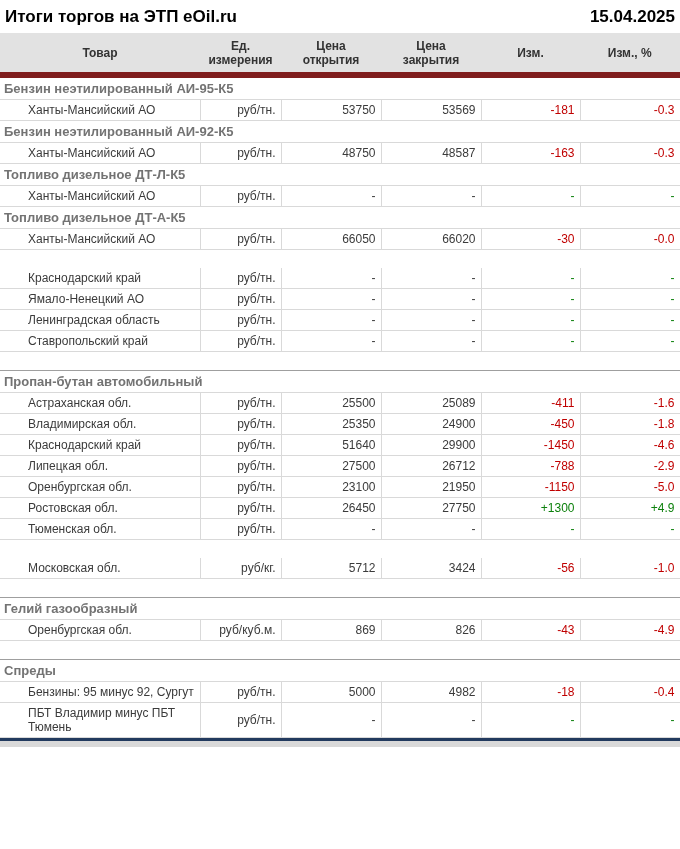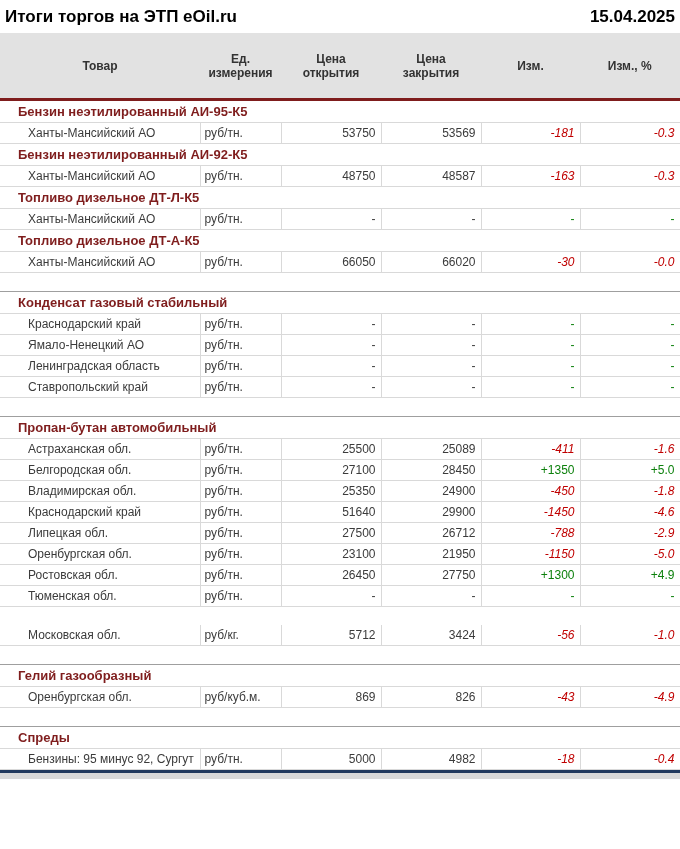--- a/index.html
+++ b/index.html
@@ -31,45 +31,45 @@
   }
   thead th {
     background: #e2e2e2;
     font-size: 12px;
     font-weight: bold;
     color: #333333;
     vertical-align: middle;
     white-space: pre-line;
     line-height: 14px;
     height: 37px;
-    padding: 14px 3px;
-    border-bottom: 3px solid #7f1d1d;
+    padding: 1px 3px;
+    border-bottom: 6px solid #7f1d1d;
   }
   tr.data-row td {
     font-size: 12px;
     line-height: 14px;
     padding: 3px 5px 3px 4px;
     border-bottom: 1px solid #d9d9d9;
     border-left: 1px solid #d9d9d9;
     color: #3b3b3b;
     vertical-align: middle;
     overflow: hidden;
   }
   tr.data-row td:first-child { border-left: none; padding-left: 28px; }
   td.cell-region { text-align: left; }
-  td.cell-unit { text-align: left; }
+  td.cell-unit { text-align: right; }
   td.cell-num { text-align: right; }
   td .pos { color: #0c800c; }
-  td .neg { color: #c00000; font-style: italic; }
+  td .neg { color: #c00000; }
   tr.group-row td {
     font-size: 13px;
     font-weight: bold;
-    color: #7f1d1d;
+    color: #737373;
     line-height: 15px;
-    padding: 3px 18px;
+    padding: 3px 4px;
     border-top: 1px solid #9f9f9f;
     border-bottom: 1px solid #d9d9d9;
     white-space: nowrap;
     overflow: visible;
     border-radius: 7px;
   }
   tr.spacer-row td { height: 18px; border: none; padding: 0; }
   .bottom-strip {
     height: 6px;
     background: #d9d9d9;
@@ -147,23 +147,20 @@
         <td class="cell-region"><span>Ханты-Мансийский АО</span></td>
         <td class="cell-unit"><span>руб/тн.</span></td>
         <td class="cell-num"><span>66050</span></td>
         <td class="cell-num"><span>66020</span></td>
         <td class="cell-num"><span class="neg">-30</span></td>
         <td class="cell-num"><span class="neg">-0.0</span></td>
       </tr>
       <tr class="spacer-row">
         <td colspan="6"></td>
       </tr>
-      <tr class="group-row">
-        <td colspan="6">Конденсат газовый стабильный</td>
-      </tr>
       <tr class="data-row">
         <td class="cell-region"><span>Краснодарский край</span></td>
         <td class="cell-unit"><span>руб/тн.</span></td>
         <td class="cell-num"><span>-</span></td>
         <td class="cell-num"><span>-</span></td>
         <td class="cell-num"><span class="pos">-</span></td>
         <td class="cell-num"><span class="pos">-</span></td>
       </tr>
       <tr class="data-row">
         <td class="cell-region"><span>Ямало-Ненецкий АО</span></td>
@@ -195,28 +192,20 @@
       <tr class="group-row">
         <td colspan="6">Пропан-бутан автомобильный</td>
       </tr>
       <tr class="data-row">
         <td class="cell-region"><span>Астраханская обл.</span></td>
         <td class="cell-unit"><span>руб/тн.</span></td>
         <td class="cell-num"><span>25500</span></td>
         <td class="cell-num"><span>25089</span></td>
         <td class="cell-num"><span class="neg">-411</span></td>
         <td class="cell-num"><span class="neg">-1.6</span></td>
-      </tr>
-      <tr class="data-row">
-        <td class="cell-region"><span>Белгородская обл.</span></td>
-        <td class="cell-unit"><span>руб/тн.</span></td>
-        <td class="cell-num"><span>27100</span></td>
-        <td class="cell-num"><span>28450</span></td>
-        <td class="cell-num"><span class="pos">+1350</span></td>
-        <td class="cell-num"><span class="pos">+5.0</span></td>
       </tr>
       <tr class="data-row">
         <td class="cell-region"><span>Владимирская обл.</span></td>
         <td class="cell-unit"><span>руб/тн.</span></td>
         <td class="cell-num"><span>25350</span></td>
         <td class="cell-num"><span>24900</span></td>
         <td class="cell-num"><span class="neg">-450</span></td>
         <td class="cell-num"><span class="neg">-1.8</span></td>
       </tr>
       <tr class="data-row">
@@ -291,16 +280,24 @@
         <td colspan="6">Спреды</td>
       </tr>
       <tr class="data-row">
         <td class="cell-region"><span>Бензины: 95 минус 92, Сургут</span></td>
         <td class="cell-unit"><span>руб/тн.</span></td>
         <td class="cell-num"><span>5000</span></td>
         <td class="cell-num"><span>4982</span></td>
         <td class="cell-num"><span class="neg">-18</span></td>
         <td class="cell-num"><span class="neg">-0.4</span></td>
       </tr>
+      <tr class="data-row">
+        <td class="cell-region"><span>ПБТ Владимир минус ПБТ Тюмень</span></td>
+        <td class="cell-unit"><span>руб/тн.</span></td>
+        <td class="cell-num"><span>-</span></td>
+        <td class="cell-num"><span>-</span></td>
+        <td class="cell-num"><span class="pos">-</span></td>
+        <td class="cell-num"><span class="pos">-</span></td>
+      </tr>
     </tbody>
 </table>
 
 <div class="bottom-strip"></div>
 
 </body></html>

